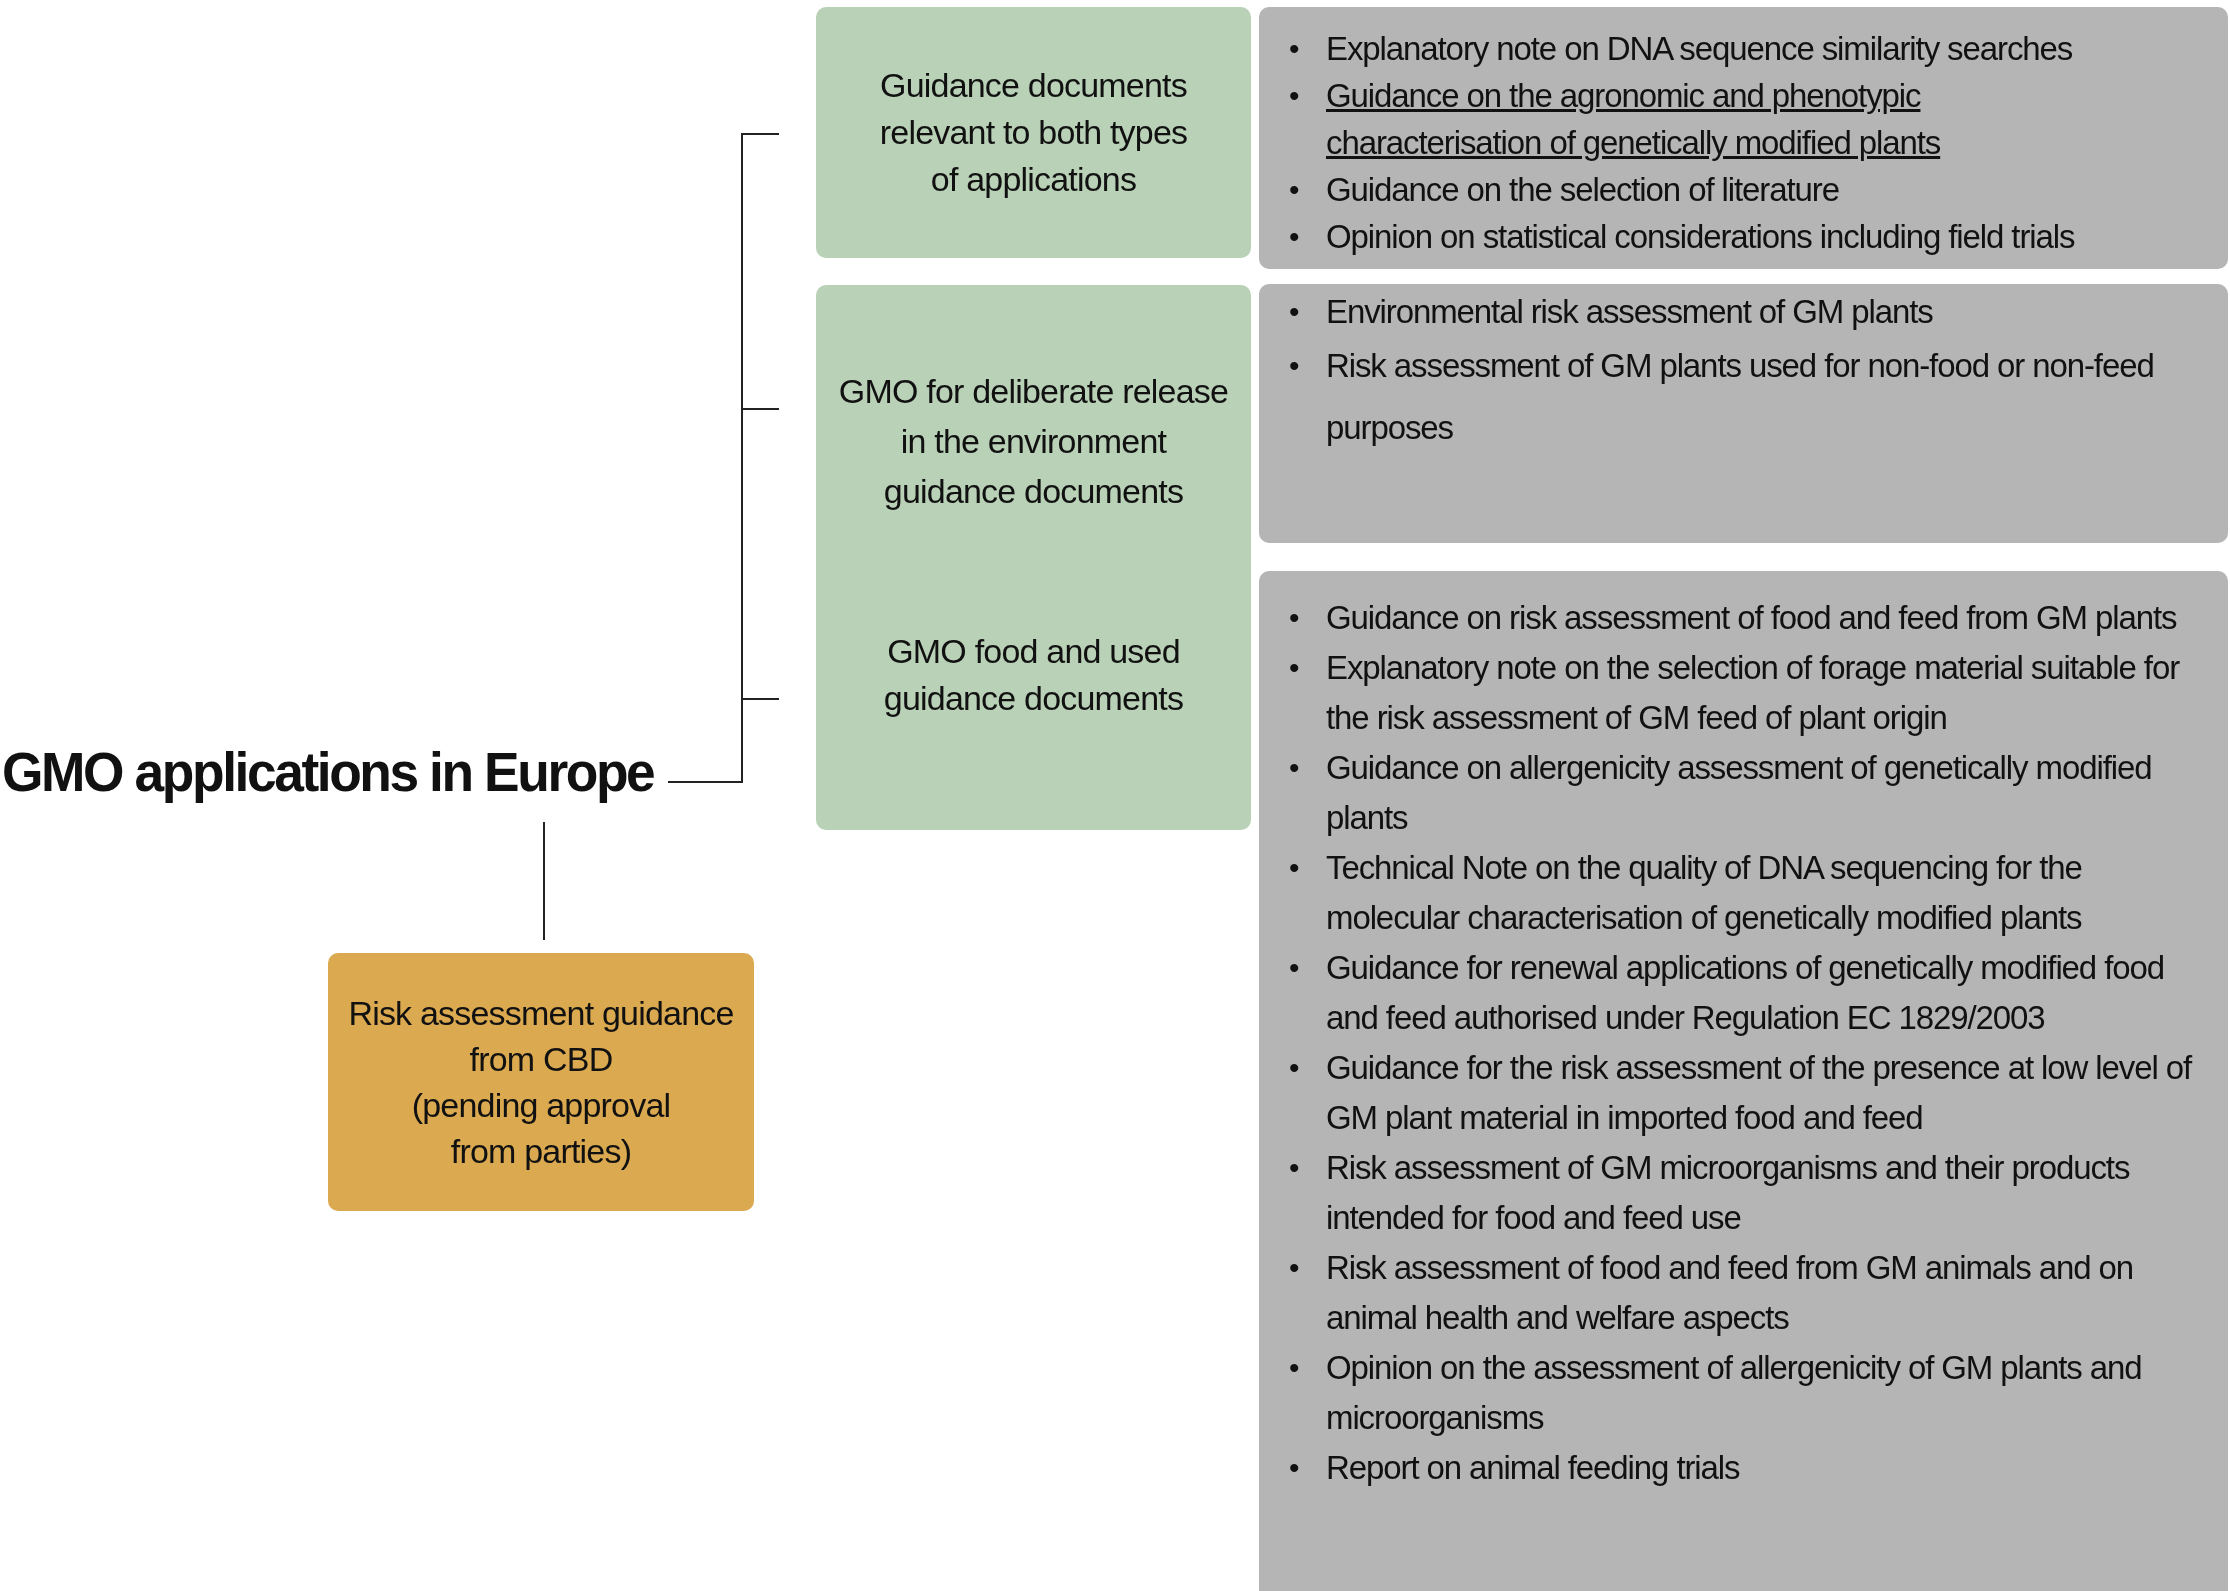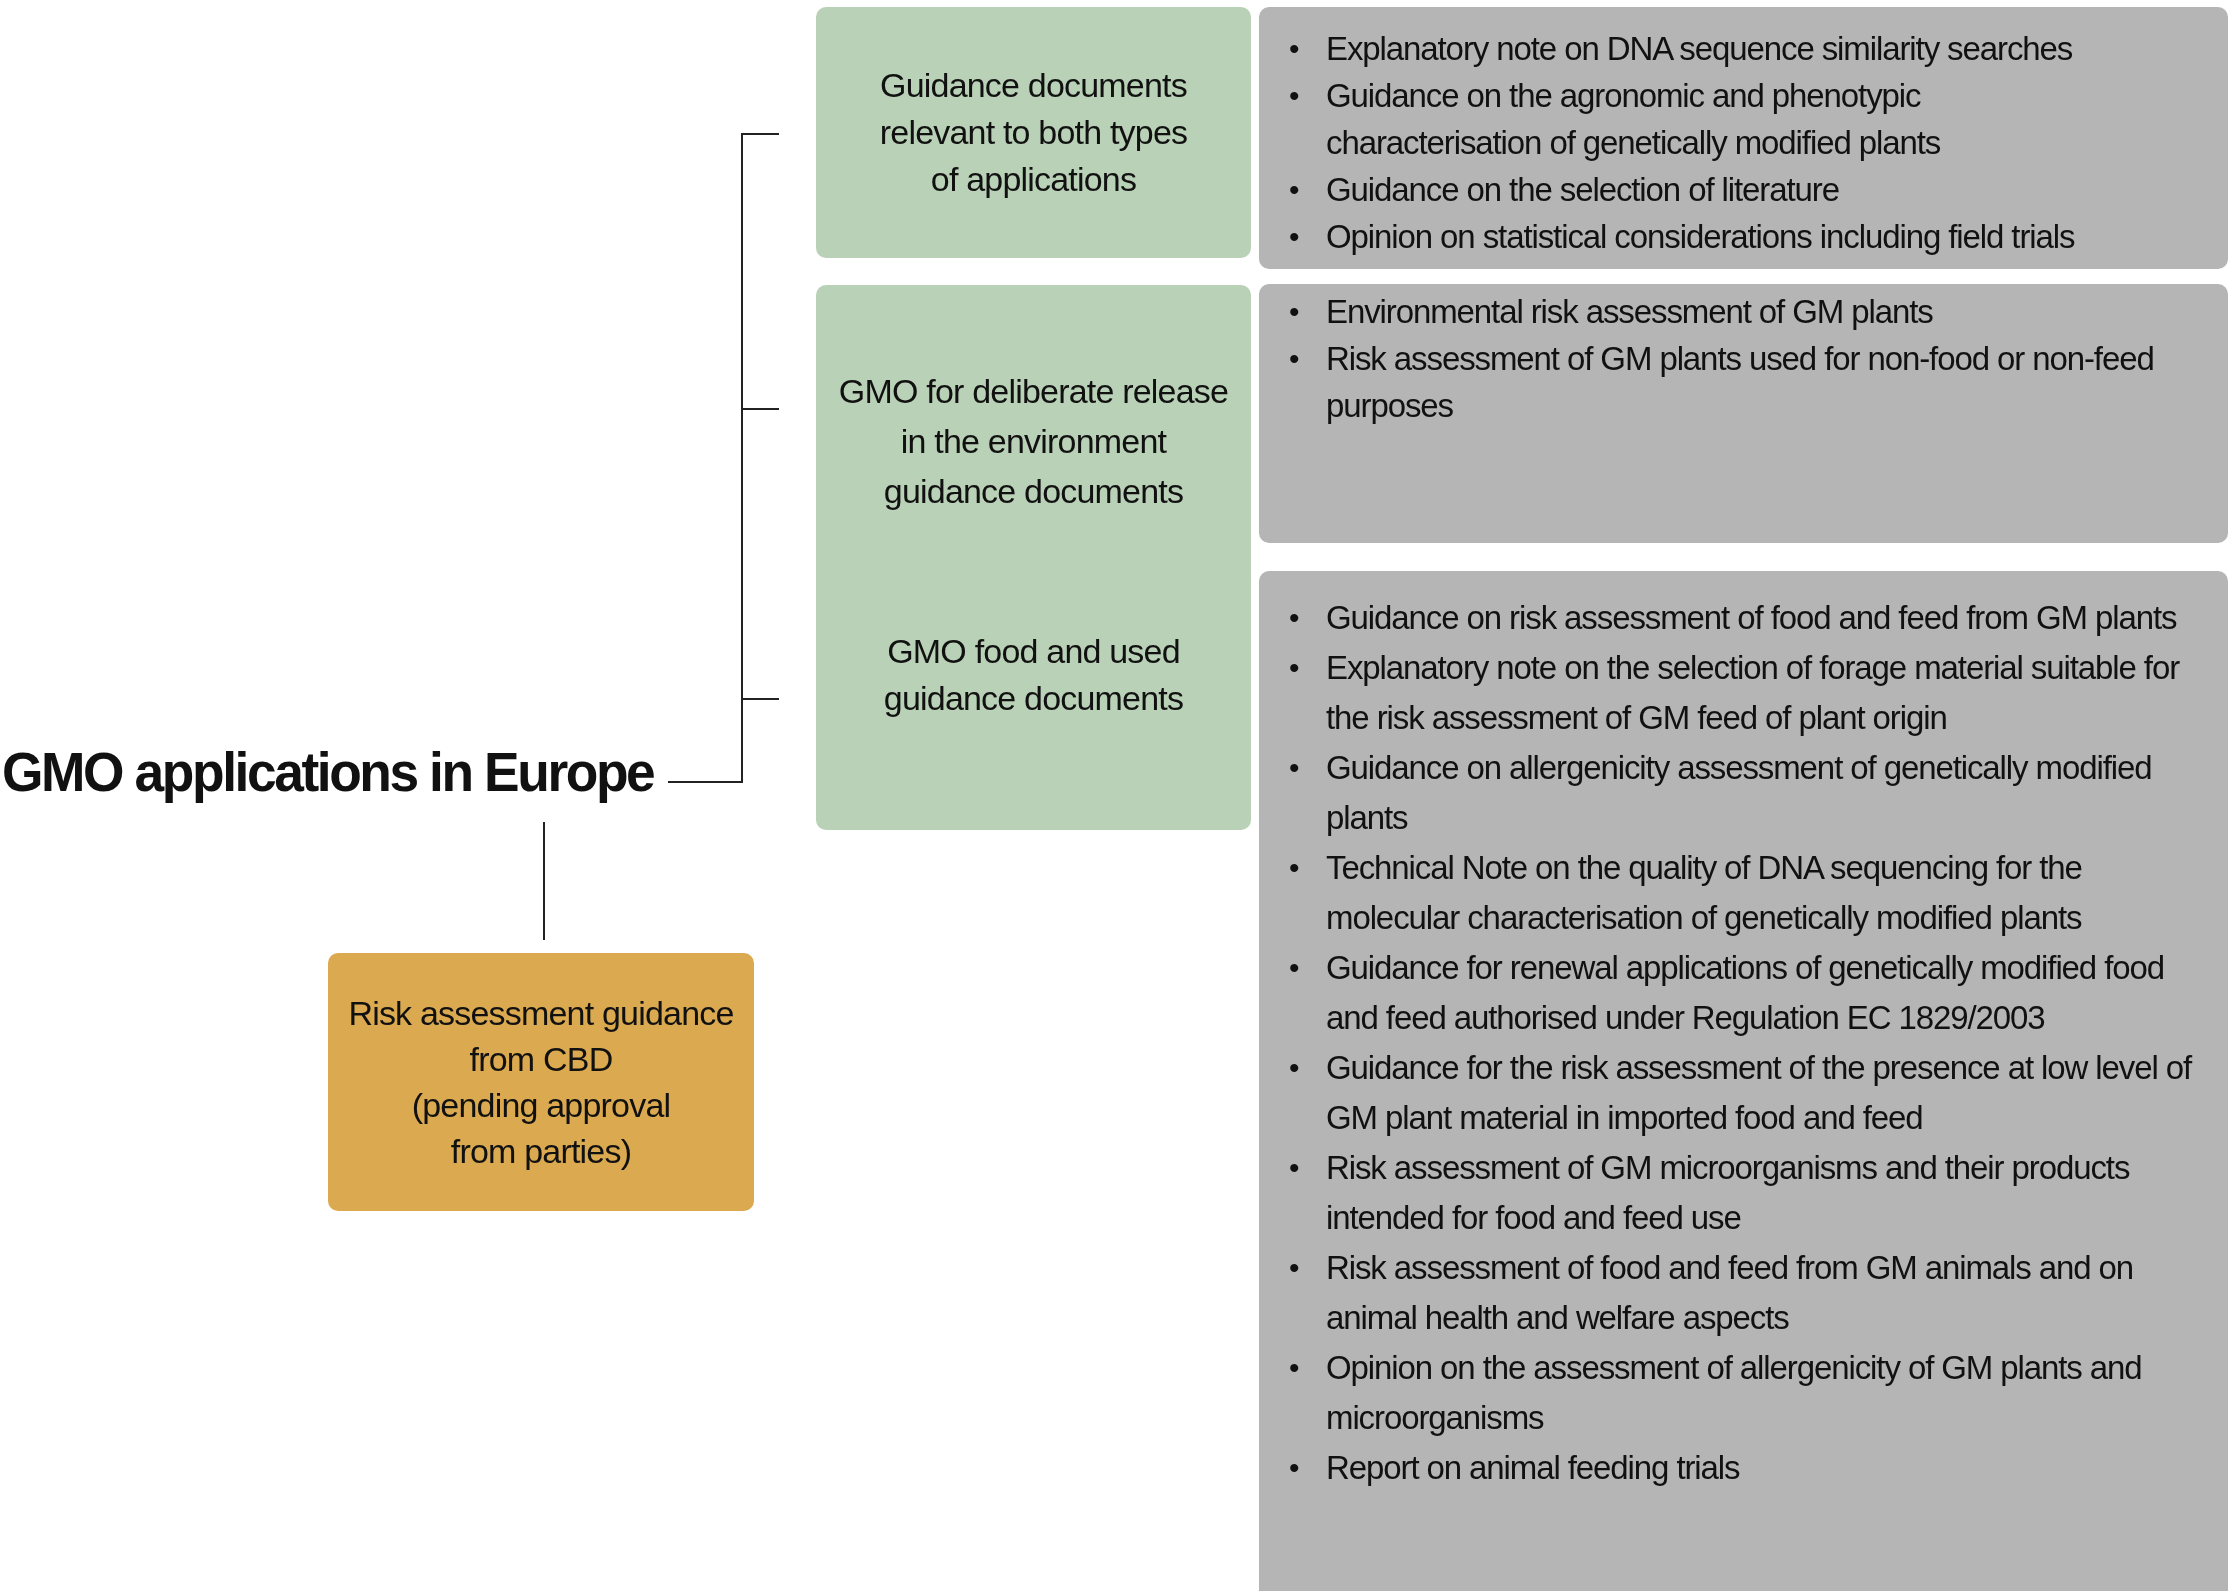--- a/index.html
+++ b/index.html
@@ -39,38 +39,38 @@
   <div>
     <span>Guidance documents</span>
     <span>relevant to both types</span>
     <span>of applications</span>
   </div>
 </div>
 <div class="grey" style="top:7px; height:262px; padding-top:18px;">
   <ul>
     <li style="line-height:47px;">Explanatory note on DNA sequence similarity searches</li>
     <li style="line-height:47px;">
-        <span style="display:block; width:700px;">Guidance on the agronomic and phenotypic characterisation of genetically modified plants</span>
+        <span style="display:block; width:700px;text-decoration:underline;">Guidance on the agronomic and phenotypic characterisation of genetically modified plants</span>
       </li>
     <li style="line-height:47px;">Guidance on the selection of literature</li>
     <li style="line-height:47px;">Opinion on statistical considerations including field trials</li>
   </ul>
 </div>
 
 <div class="green stack" style="top:285px; height:312px; line-height:50px;">
   <div>
     <span>GMO for deliberate release</span>
     <span>in the environment</span>
     <span>guidance documents</span>
   </div>
 </div>
 <div class="grey" style="top:284px; height:259px; padding-top:4px;">
   <ul>
     <li style="line-height:47px;">Environmental risk assessment of GM plants</li>
-    <li style="line-height:47px;">
+    <li style="line-height:62px;">
         <span style="display:block; width:880px;">Risk assessment of GM plants used for non-food or non-feed purposes</span>
       </li>
   </ul>
 </div>
 
 <div class="green stack" style="top:570px; height:260px;">
   <div style="margin-top:-50px;">
     <span>GMO food and used</span>
     <span>guidance documents</span>
   </div>

